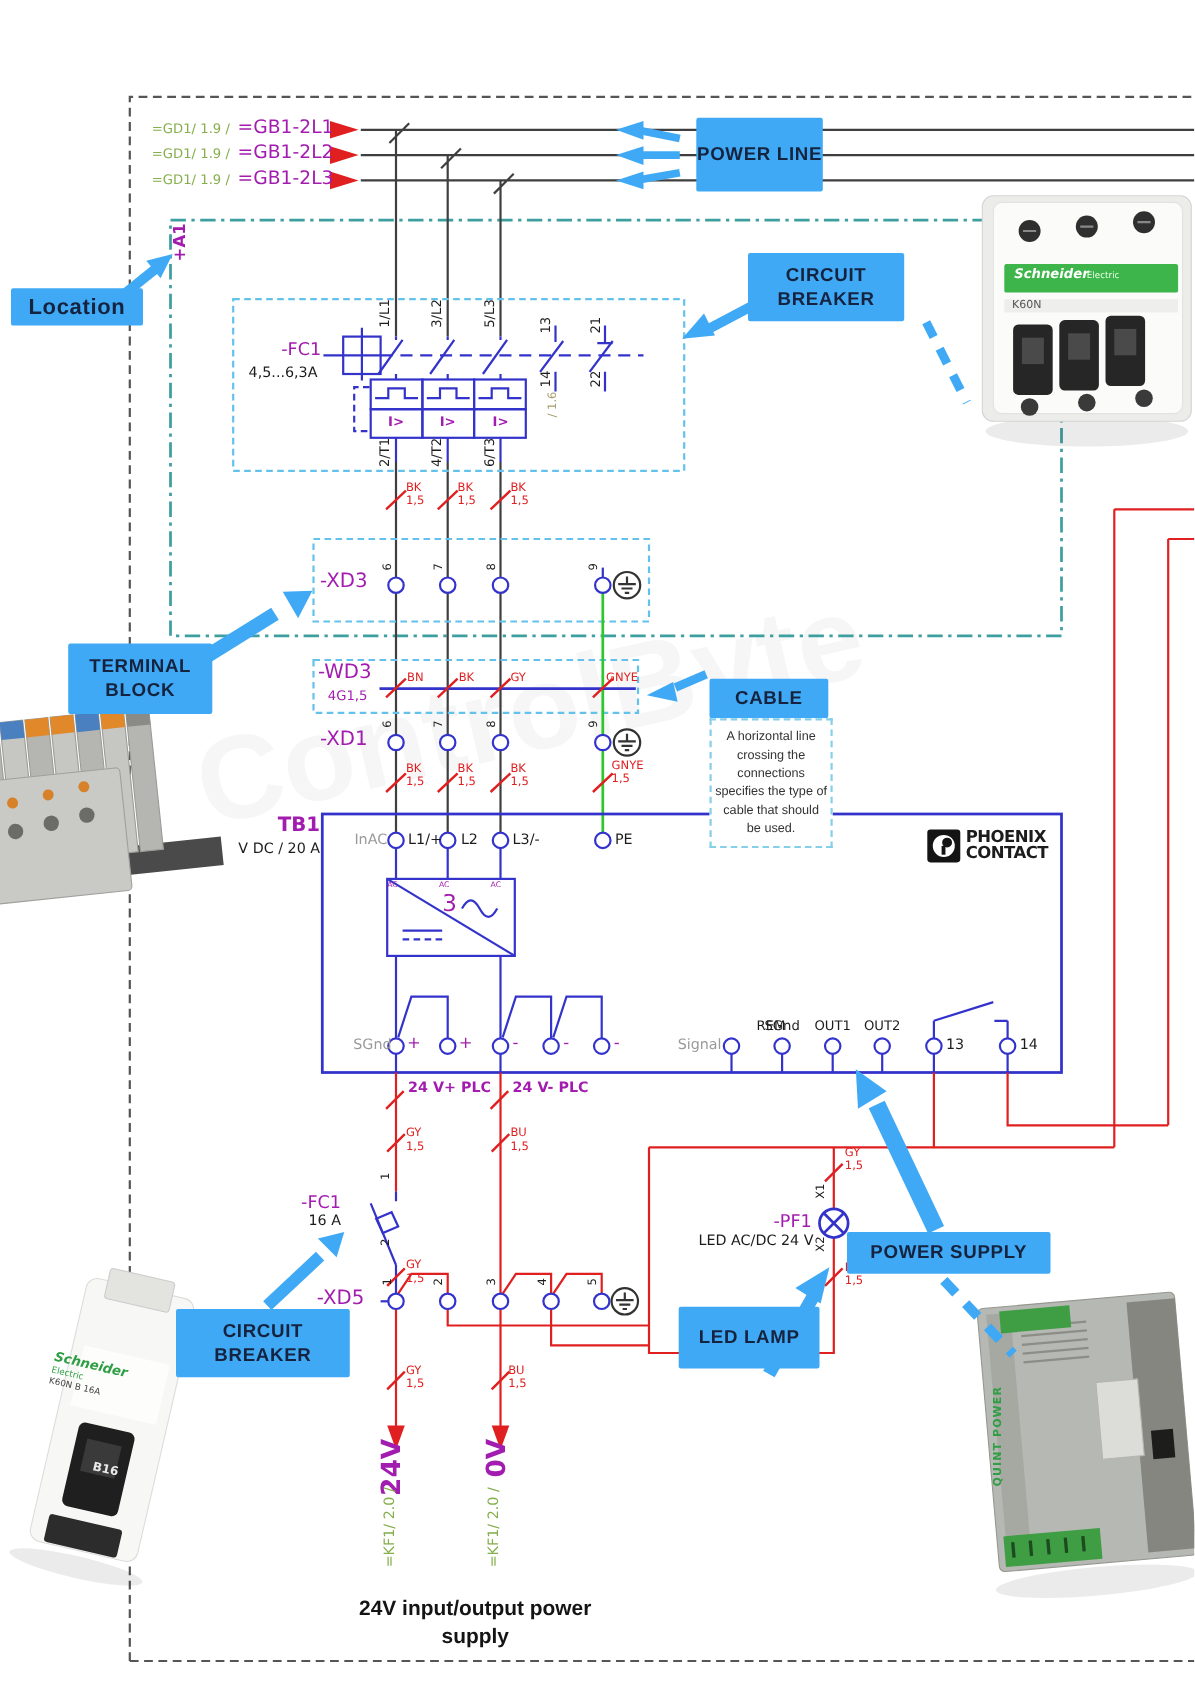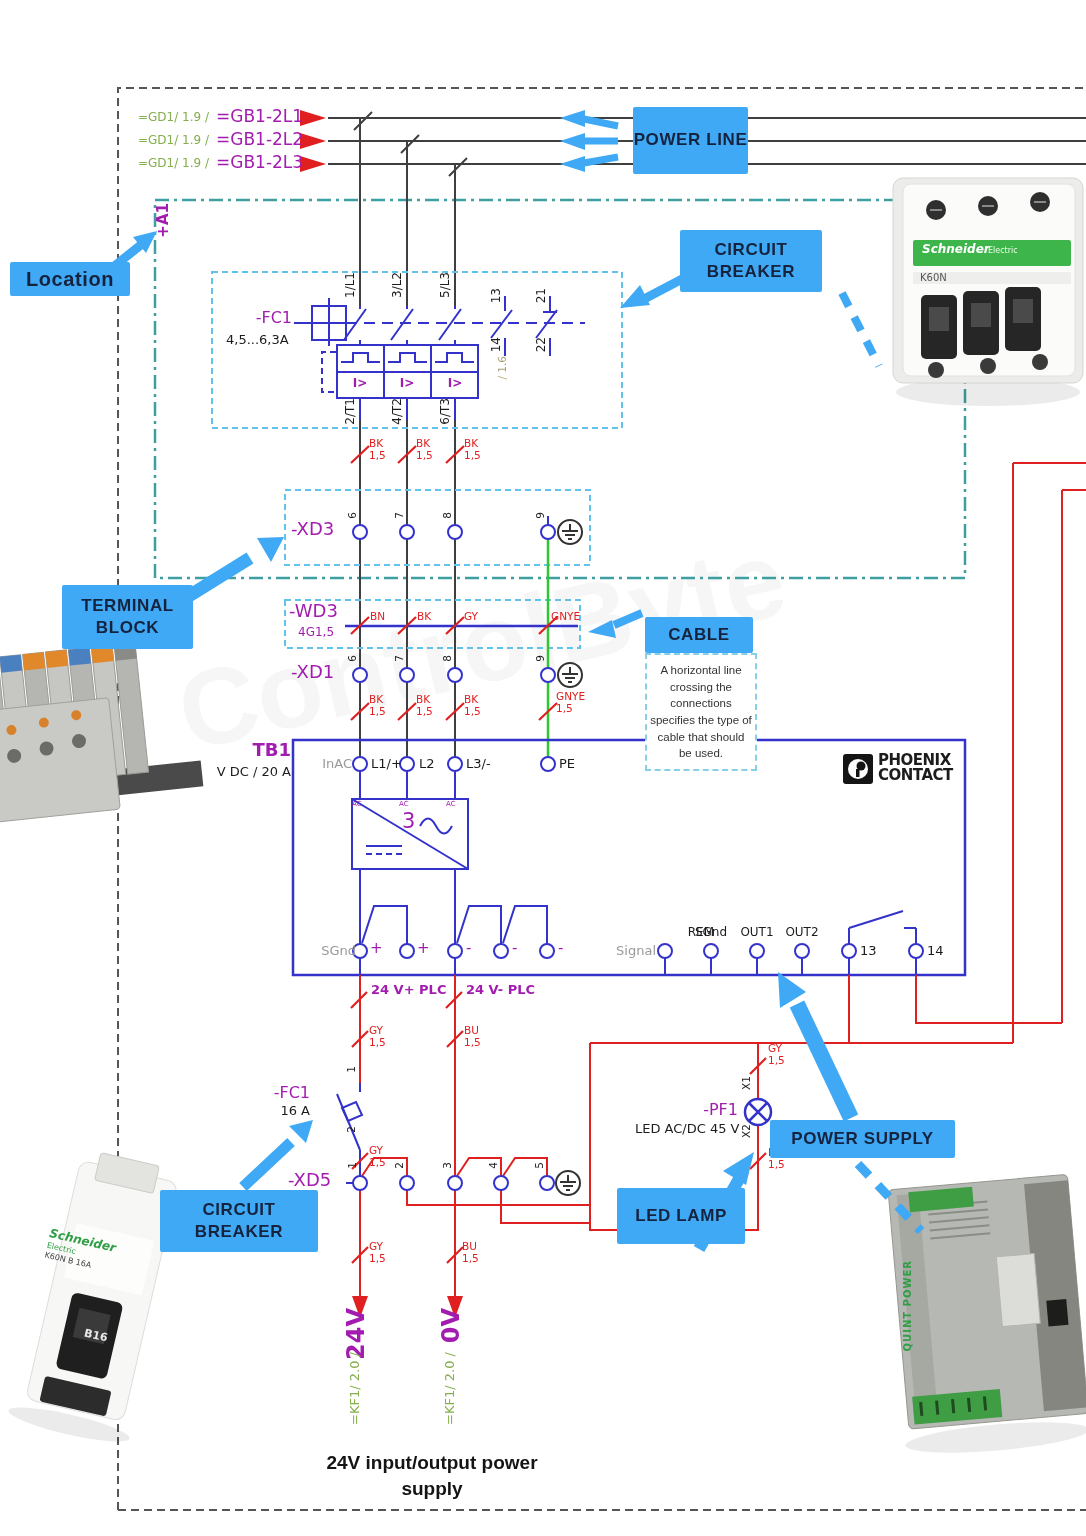--- a/index.html
+++ b/index.html
@@ -396,21 +396,21 @@
     </div>
 
   <span class="lbl s18 blue" style="left:288px;top:1171px">-XD5</span>
   <span class="lbl s11 dark vtext" style="left:347px;top:1162px">1</span>
   <span class="lbl s11 dark vtext" style="left:394px;top:1162px">2</span>
   <span class="lbl s11 dark vtext" style="left:442px;top:1162px">3</span>
   <span class="lbl s11 dark vtext" style="left:488px;top:1162px">4</span>
   <span class="lbl s11 dark vtext" style="left:534px;top:1162px">5</span>
 
   <span class="lbl s16 blue ra" style="left:692px;top:1102px;width:46px">-PF1</span>
-  <span class="lbl s13 dark ra" style="left:635px;top:1122px;width:103px">LED AC/DC 45 V</span>
+  <span class="lbl s13 dark ra" style="left:635px;top:1122px;width:103px">LED AC/DC 24 V</span>
   <span class="lbl s11 dark vtext" style="left:741px;top:1076px">X1</span>
   <span class="lbl s11 dark vtext" style="left:741px;top:1124px">X2</span>
   <div class="lbl wm" style="left:768px;top:1042px">
       <span>GY</span>
       <span>1,5</span>
     </div>
   <div class="lbl wm" style="left:768px;top:1146px">
       <span>BU</span>
       <span>1,5</span>
     </div>

